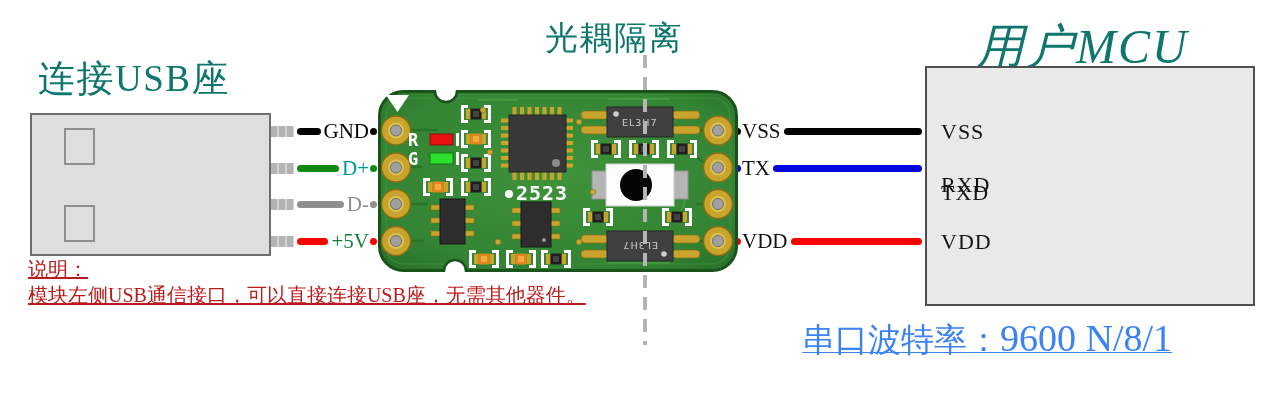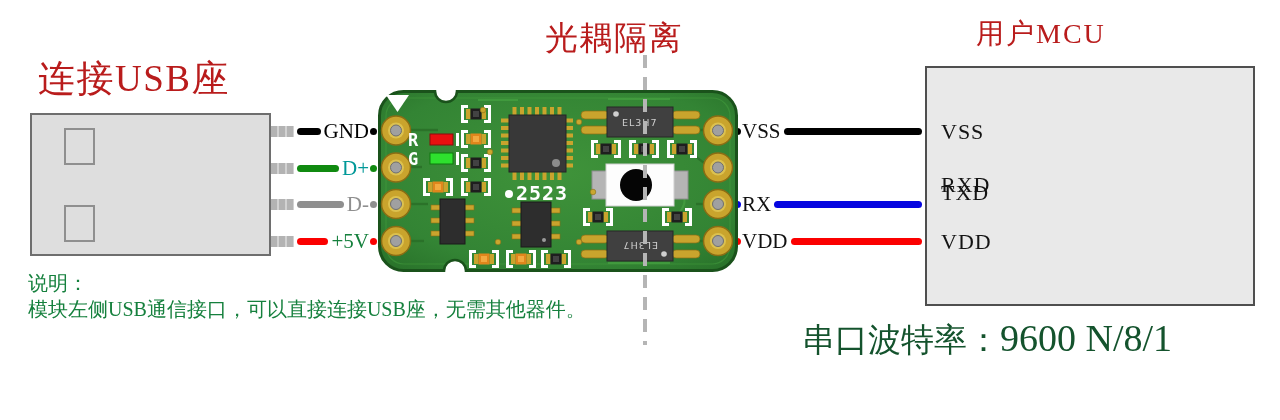--- a/index.html
+++ b/index.html
@@ -1,24 +1,24 @@
 <!DOCTYPE html>
 <html><head>
 <meta charset="utf-8">
 <style>
   html,body{margin:0;padding:0;background:#ffffff;}
   .stage{
     position:relative;width:1280px;height:420px;background:#ffffff;overflow:hidden;
     font-family:"Liberation Serif","DejaVu Serif",serif;color:#111;
   }
   
-  .h-title{position:absolute;font-size:37px;letter-spacing:1.5px;color:#b91c1c;white-space:nowrap;}
+  .h-title{position:absolute;font-size:37px;letter-spacing:1.5px;color:#0f766e;white-space:nowrap;}
   .usb-title{left:38px;top:54px;}
   .iso-title{left:545px;top:16px;font-size:33px;}
-  .mcu-title{left:976px;top:15px;font-size:28px;letter-spacing:2px;}
+  .mcu-title{left:976px;top:15px;font-size:48px;letter-spacing:2px;font-style:italic;}
   
   .usb-conn{position:absolute;left:30px;top:113px;width:237px;height:139px;
     background:#dedede;border:2px solid #6e6e6e;}
   .usb-hole{position:absolute;left:32px;width:27px;height:33px;border:2px solid #8f8f8f;}
   .usb-hole1{top:13px;}
   .usb-hole2{top:90px;}
   
   .wire-row{position:absolute;height:24px;display:flex;align-items:center;z-index:1;}
   .wire-row.left{left:271px;width:107px;}
   .wire-row.right{left:733px;width:192px;}
@@ -30,23 +30,23 @@
   
   .mcu-box{position:absolute;left:925px;top:66px;width:326px;height:236px;
     background:#e9e9e9;border:2px solid #4f4f4f;}
   .mcu-pin{position:absolute;left:14px;font-size:22px;letter-spacing:1px;line-height:26px;color:#141414;}
   
   .iso-line{position:absolute;left:643px;top:55px;width:4px;height:290px;z-index:5;
     background:repeating-linear-gradient(180deg,#b5b5b5 0 13px,transparent 13px 22px);}
   
   .pcb{position:absolute;left:378px;top:90px;z-index:2;}
   
-  .notes{position:absolute;left:28px;top:270px;font-size:20px;line-height:26px;color:#15803d;white-space:nowrap;}
-  
-  .baud{position:absolute;left:802px;top:316px;white-space:nowrap;color:#14532d;}
+  .notes{position:absolute;left:28px;top:256px;font-size:20px;line-height:26px;color:#b91c1c;white-space:nowrap;text-decoration:underline;}
+  
+  .baud{position:absolute;left:802px;top:316px;white-space:nowrap;color:#3b82f6;text-decoration:underline;}
   .baud .cjk{font-size:33px;}
   .baud .val{font-size:38px;}
 </style>
 </head>
 <body>
 
 <div class="stage">
 
   <div class="h-title usb-title">连接USB座</div>
   <div class="h-title iso-title">光耦隔离</div>
@@ -310,23 +310,23 @@
     </g>
   </svg>
 
   <div class="iso-line"></div>
 
   <div class="wire-row right" style="top:119px">
     <span class="dot" style="background: rgb(0, 0, 0);"></span>
     <span class="pin-label">VSS</span>
     <div class="wire" style="background: rgb(0, 0, 0);"></div>
   </div>
-  <div class="wire-row right" style="top:192px">
+  <div class="wire-row right" style="top:156px">
     <span class="dot" style="background: rgb(5, 5, 224);"></span>
-    <span class="pin-label">RX</span>
+    <span class="pin-label">TX</span>
     <div class="wire" style="background: rgb(5, 5, 224);"></div>
   </div>
   <div class="wire-row right" style="top:229px">
     <span class="dot" style="background: rgb(251, 0, 0);"></span>
     <span class="pin-label">VDD</span>
     <div class="wire" style="background: rgb(251, 0, 0);"></div>
   </div>
 
   <div class="mcu-box">
     <span class="mcu-pin" style="top:51px">VSS</span>

